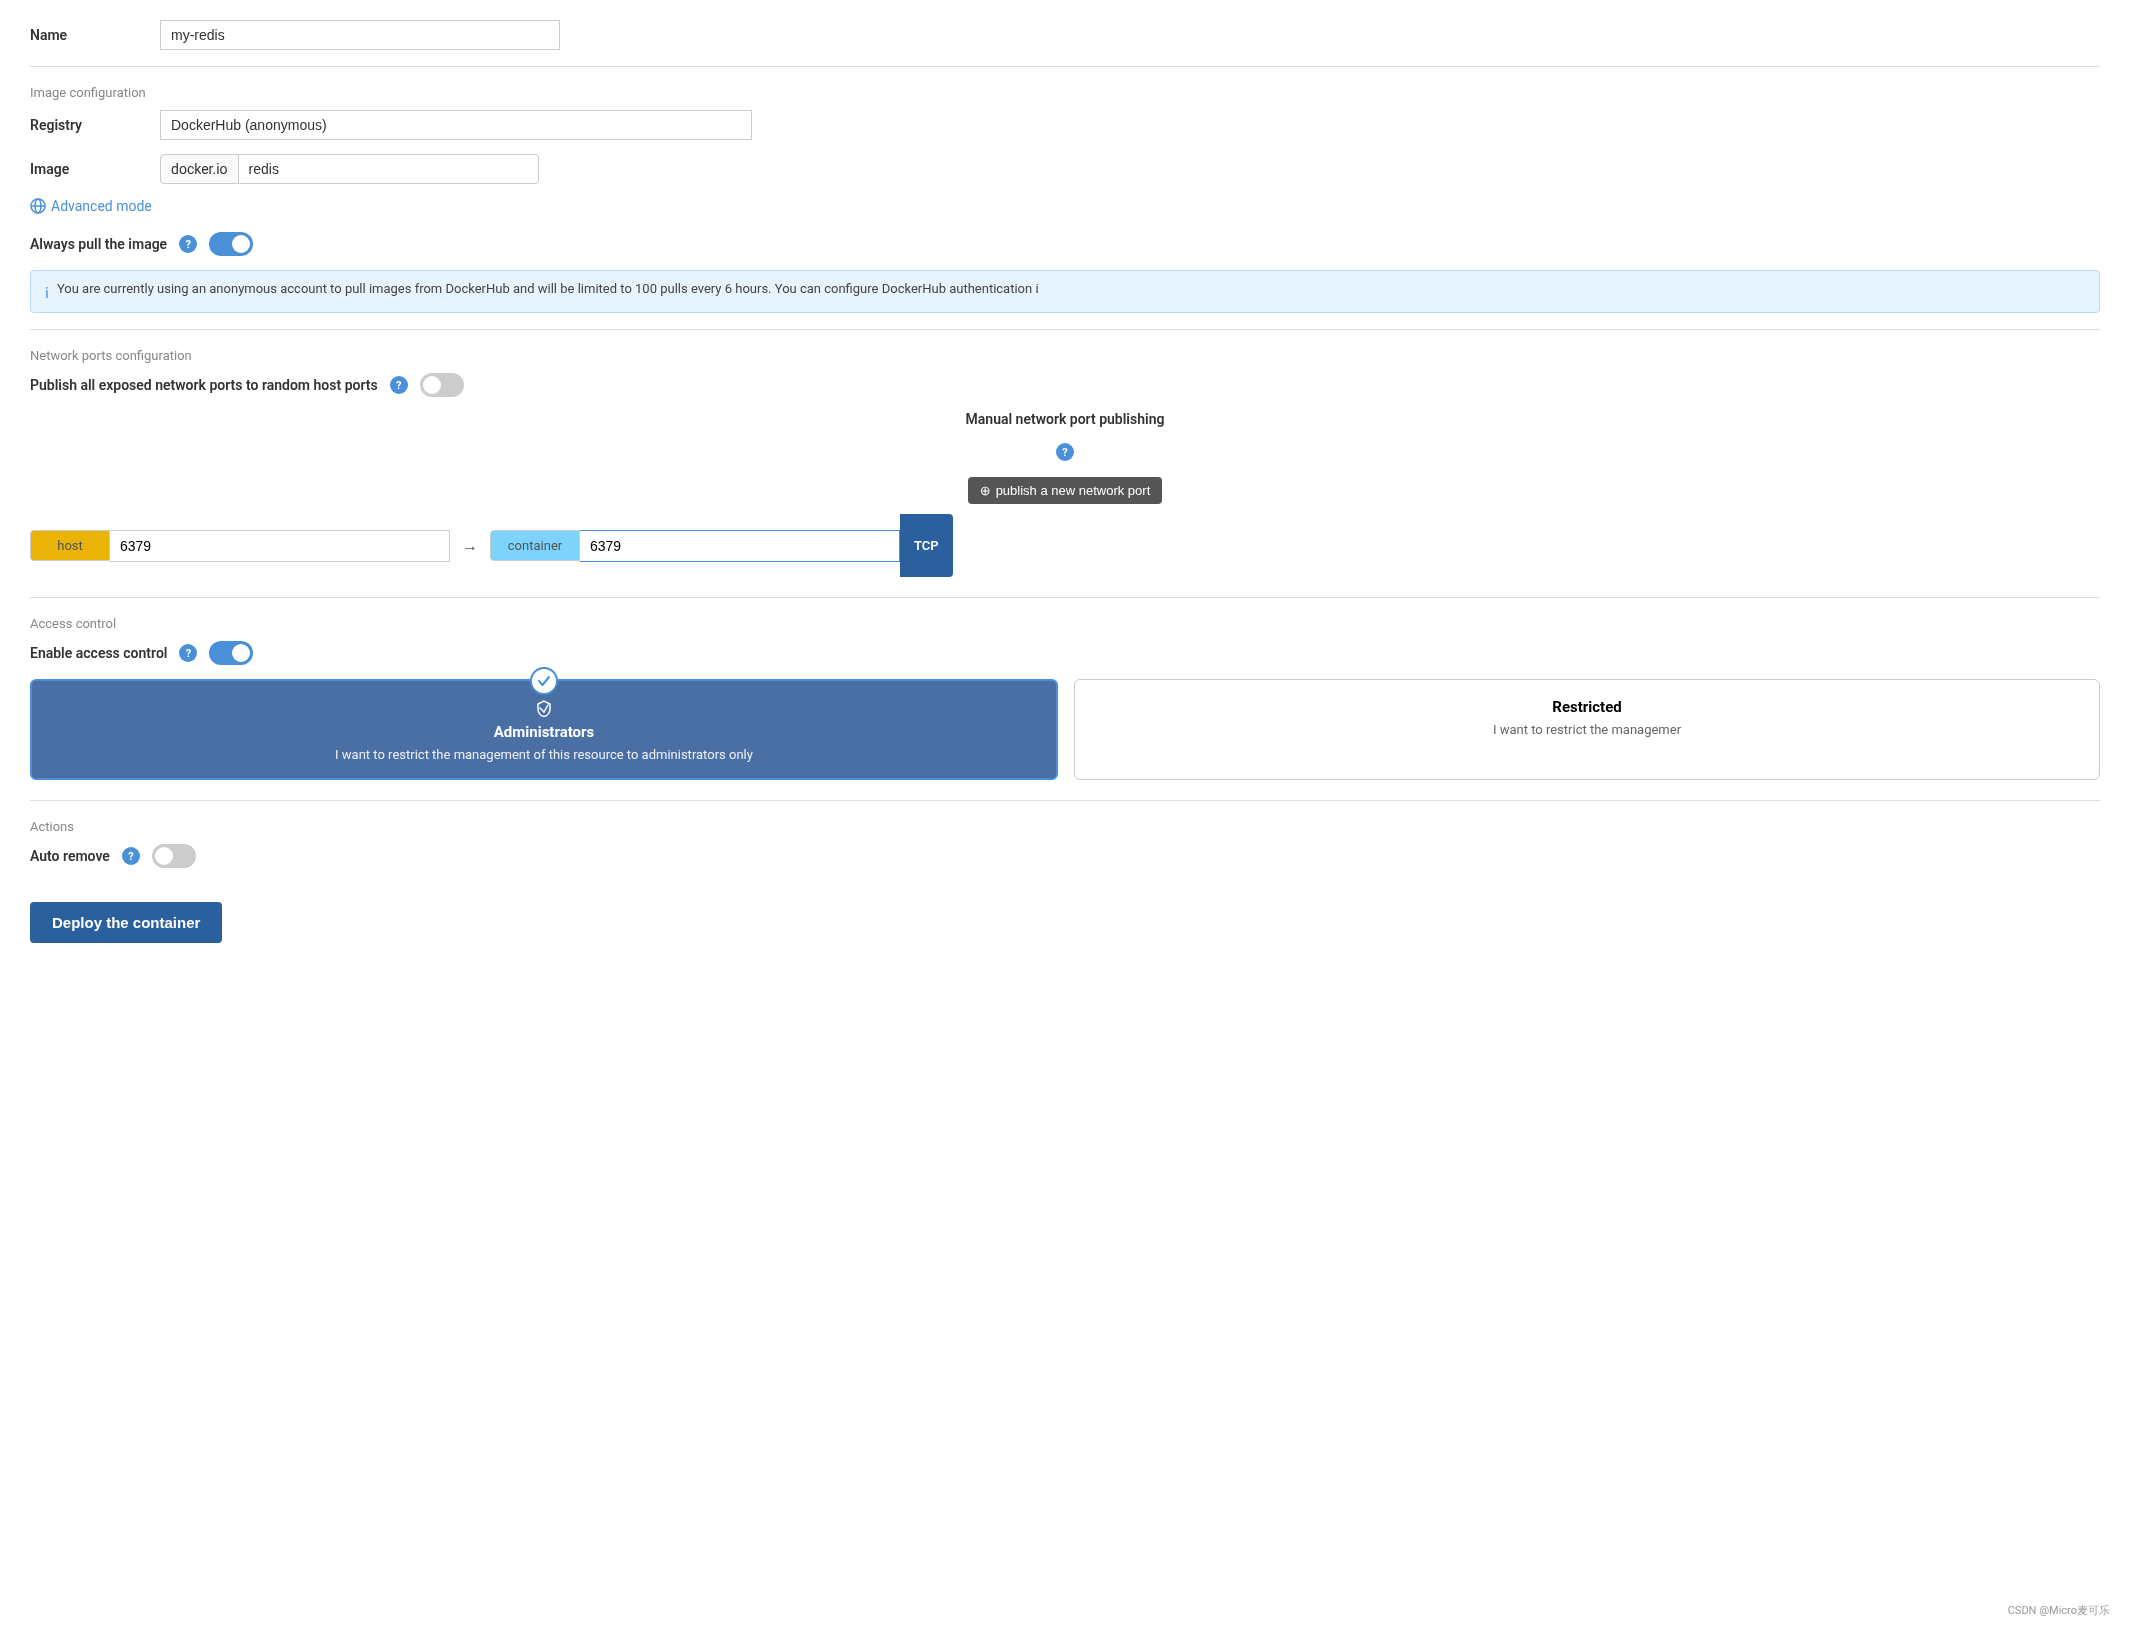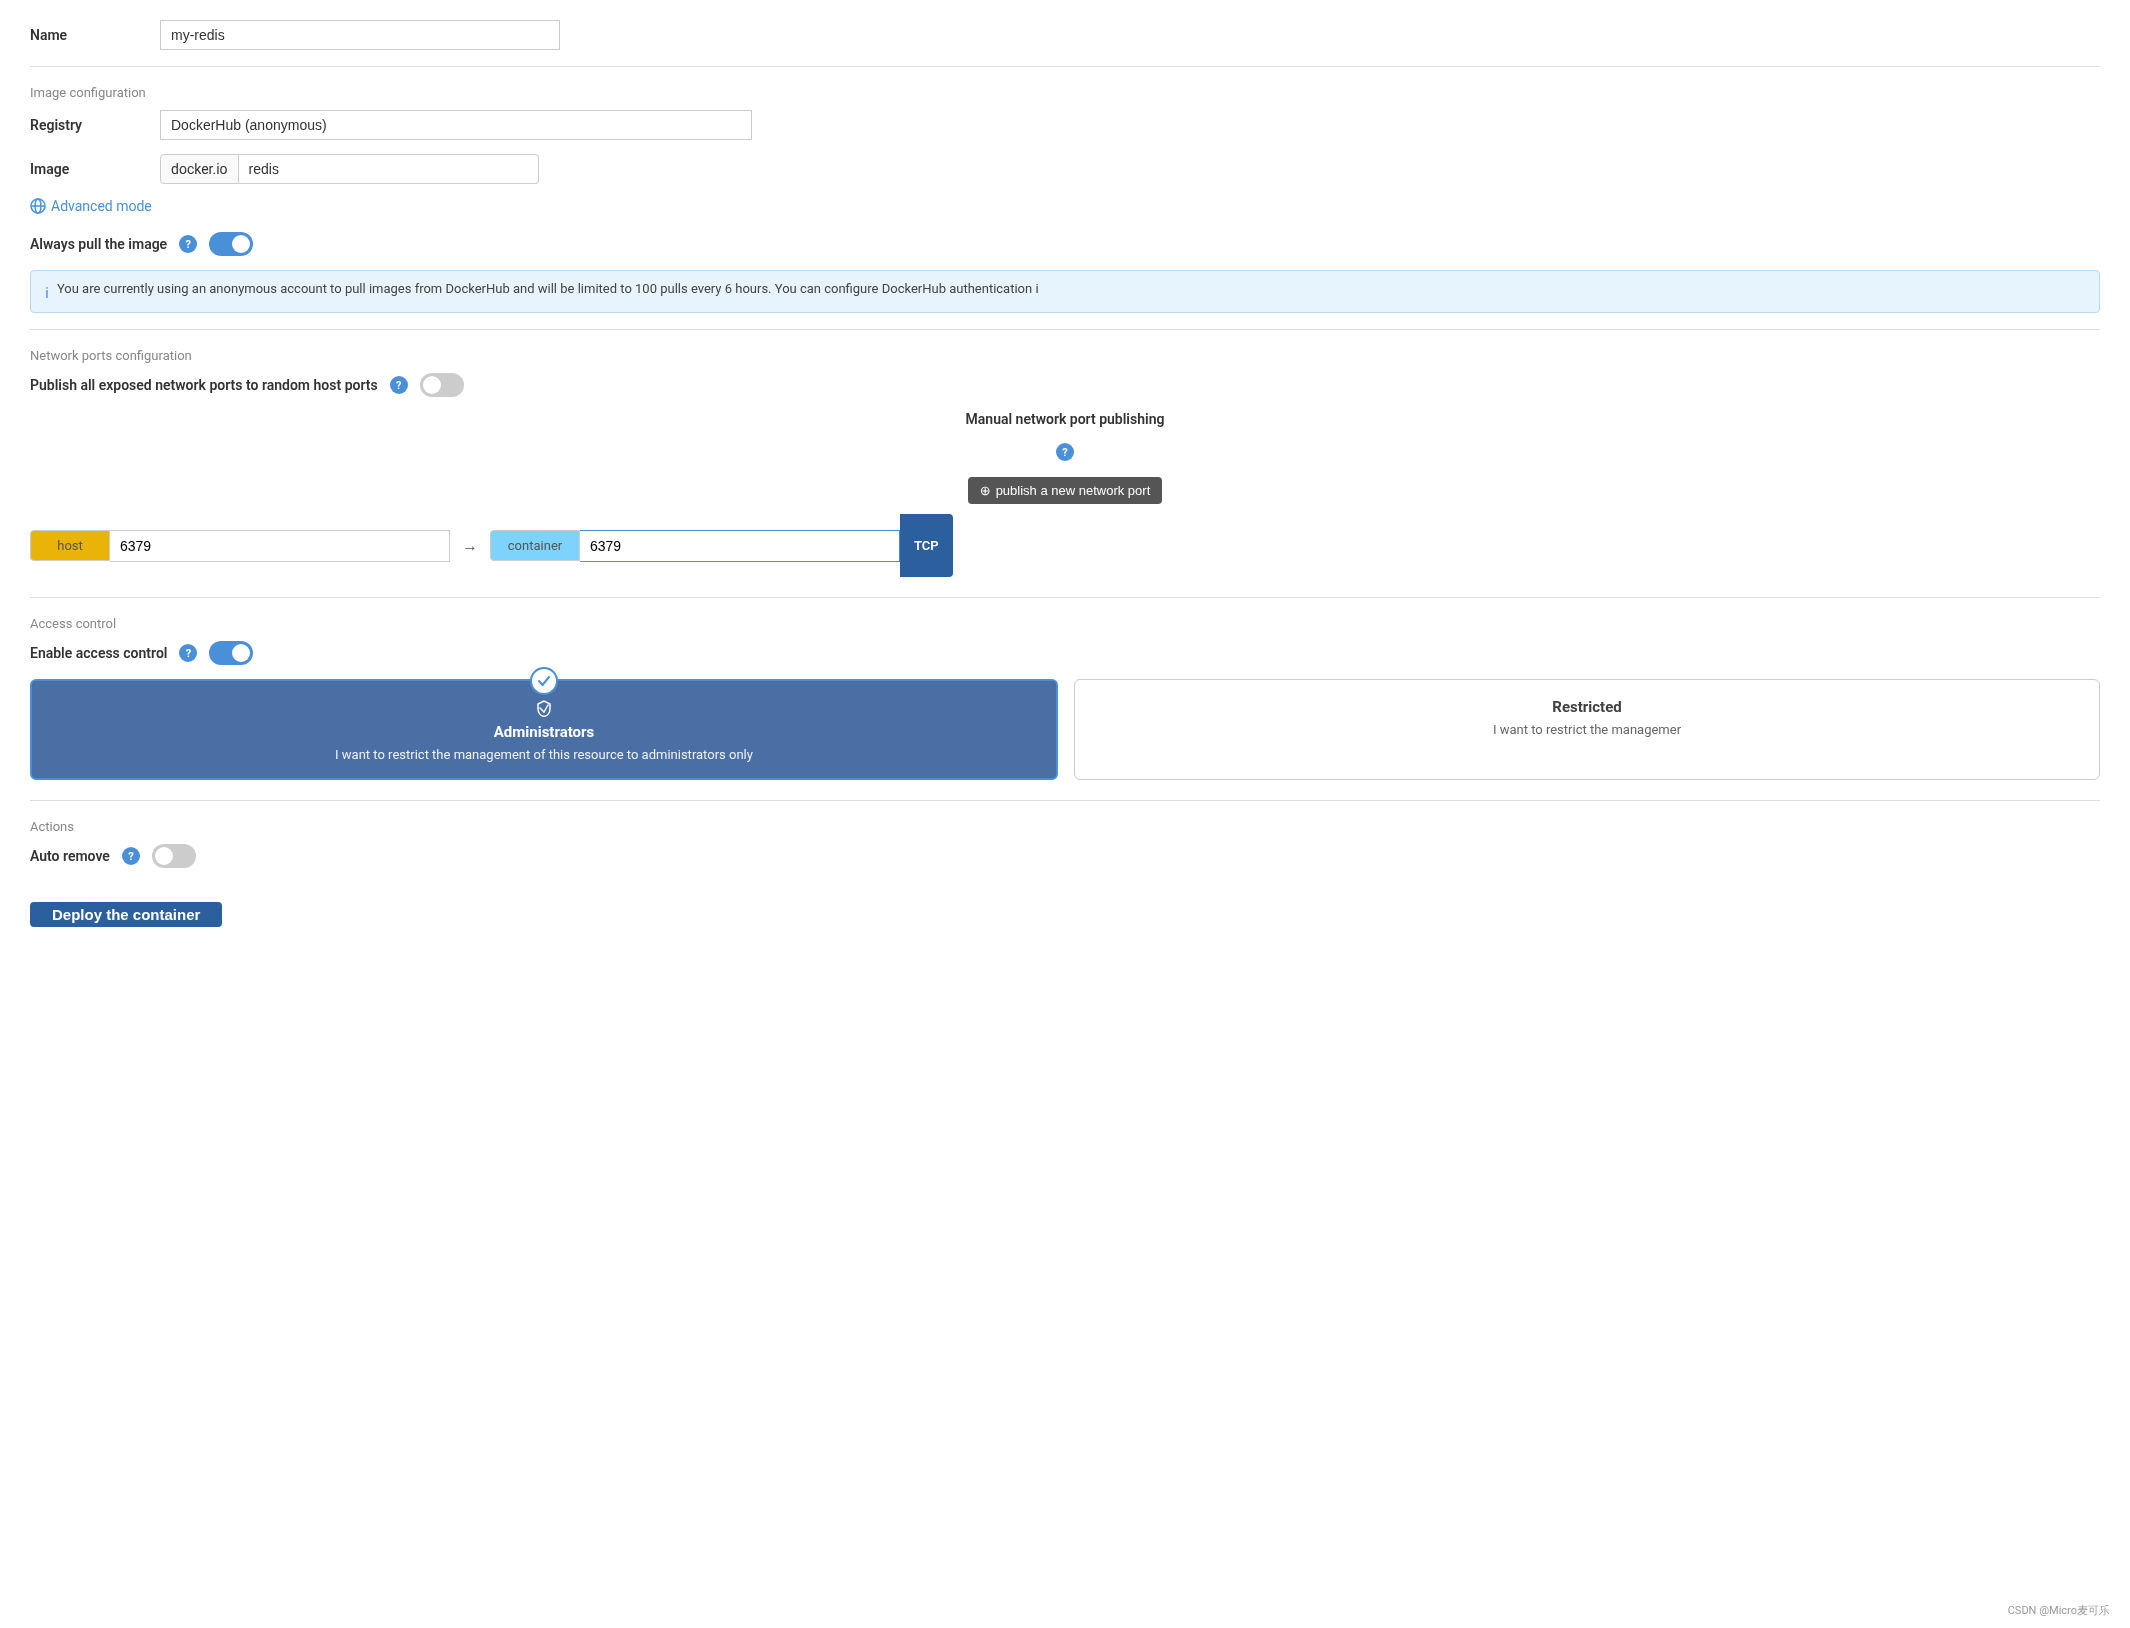--- a/index.html
+++ b/index.html
@@ -283,21 +283,21 @@
     }
     .card-desc {
       font-size: 13px;
       opacity: 0.9;
     }
     .deploy-btn {
       background: #2c5f9e;
       color: white;
       border: none;
       border-radius: 4px;
-      padding: 4px 22px;
+      padding: 12px 22px;
       font-size: 15px;
       font-weight: 600;
       cursor: pointer;
       margin-top: 20px;
     }
     .manual-row {
       display: flex;
       align-items: center;
       gap: 16px;
       margin-bottom: 8px;
@@ -426,21 +426,21 @@
         <path d="M9 2L3 5v5c0 3.5 2.5 6.7 6 7.5 3.5-.8 6-4 6-7.5V5L9 2z" stroke="white" stroke-width="1.5" fill="none"></path>
         <line x1="5" y1="9" x2="9" y2="13" stroke="white" stroke-width="1.5" stroke-linecap="round"></line>
         <line x1="13" y1="6" x2="9" y2="13" stroke="white" stroke-width="1.5" stroke-linecap="round"></line>
       </svg>
       <span>Administrators</span>
     </div>
     <div class="card-desc">I want to restrict the management of this resource to administrators only</div>
   </div>
 
   <div class="access-card-inactive">
-    <div class="card-title" style="color:#404040;">
+    <div class="card-title" style="color:#000000;">
       <span>Restricted</span>
     </div>
     <div class="card-desc">I want to restrict the managemer</div>
   </div>
 </div>
 
 <hr class="section-divider" style="margin-top:20px;">
 
 
 <div class="section-title">Actions</div>

